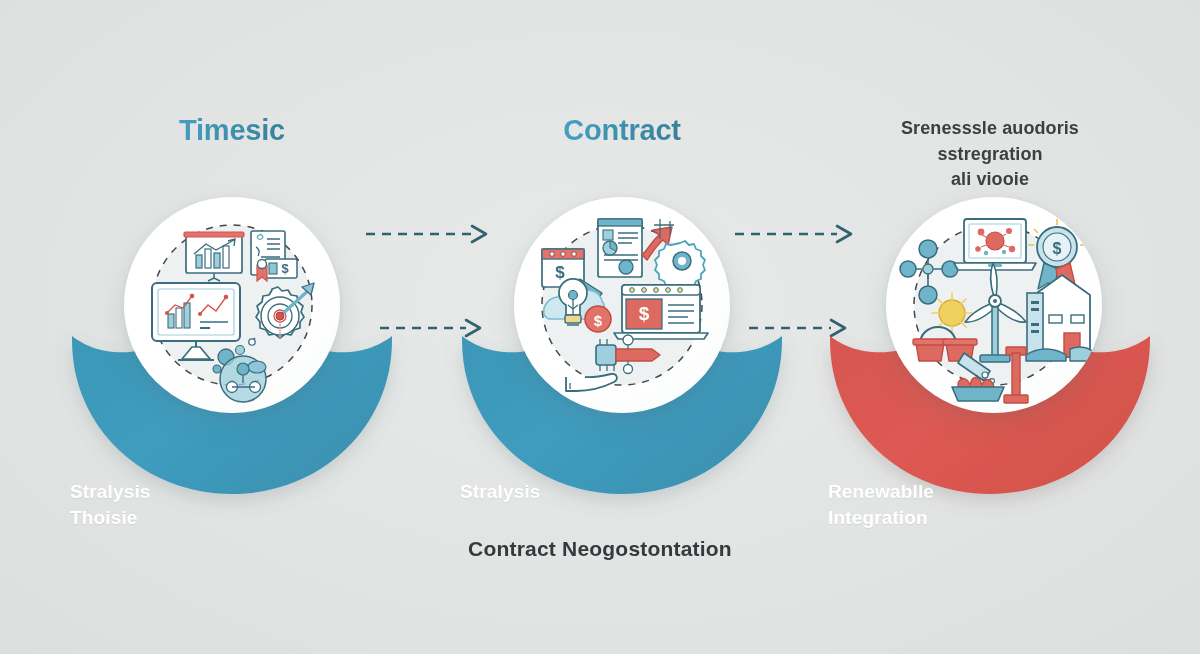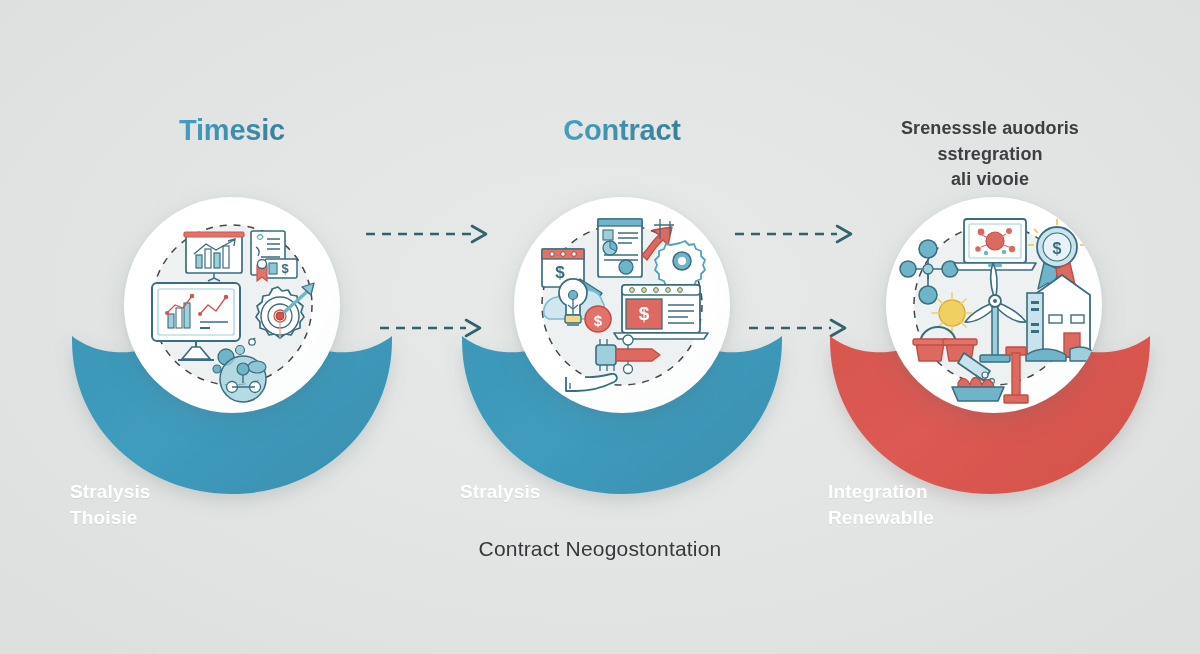--- a/index.html
+++ b/index.html
@@ -116,21 +116,21 @@
 
   
   .caption {
     position: absolute;
     left: 0;
     top: 537px;
     width: 1200px;
     text-align: center;
     color: #36393c;
     font-size: 21px;
-    font-weight: normal;
+    font-weight: bold;
     letter-spacing: 0.2px;
   }
 </style>
 </head>
 <body>
 
 <div id="canvas">
 
   <div class="stage stage-1">
 
@@ -420,22 +420,22 @@
                  C 2,172 18,186 44,188
                  C 78,191 112,172 162,172
                  C 212,172 246,191 280,188
                  C 306,186 322,172 322,172
                  L 322,176
                  C 322,264 250,330 162,330
                  C 74,330 2,264 2,176
                  Z" fill="url(#redGrad3)" filter="url(#bShadow3)"></path>
       </svg>
       <div class="banner-label">
+        <div>Renewablle</div>
         <div>Integration</div>
-        <div>Renewablle</div>
       </div>
     </div>
 
     <div class="circle circle-3">
       <svg width="216" height="216" viewBox="0 0 216 216" xmlns="http://www.w3.org/2000/svg">
         <circle cx="108" cy="108" r="80" fill="#eef1f1" stroke="#46454a" stroke-width="1.5" stroke-dasharray="7 7"></circle>
 
         <g>
           <line x1="42" y1="62" x2="42" y2="82" stroke="#3a6d7e" stroke-width="1.6"></line>
           <line x1="24" y1="72" x2="62" y2="72" stroke="#3a6d7e" stroke-width="1.6"></line>

